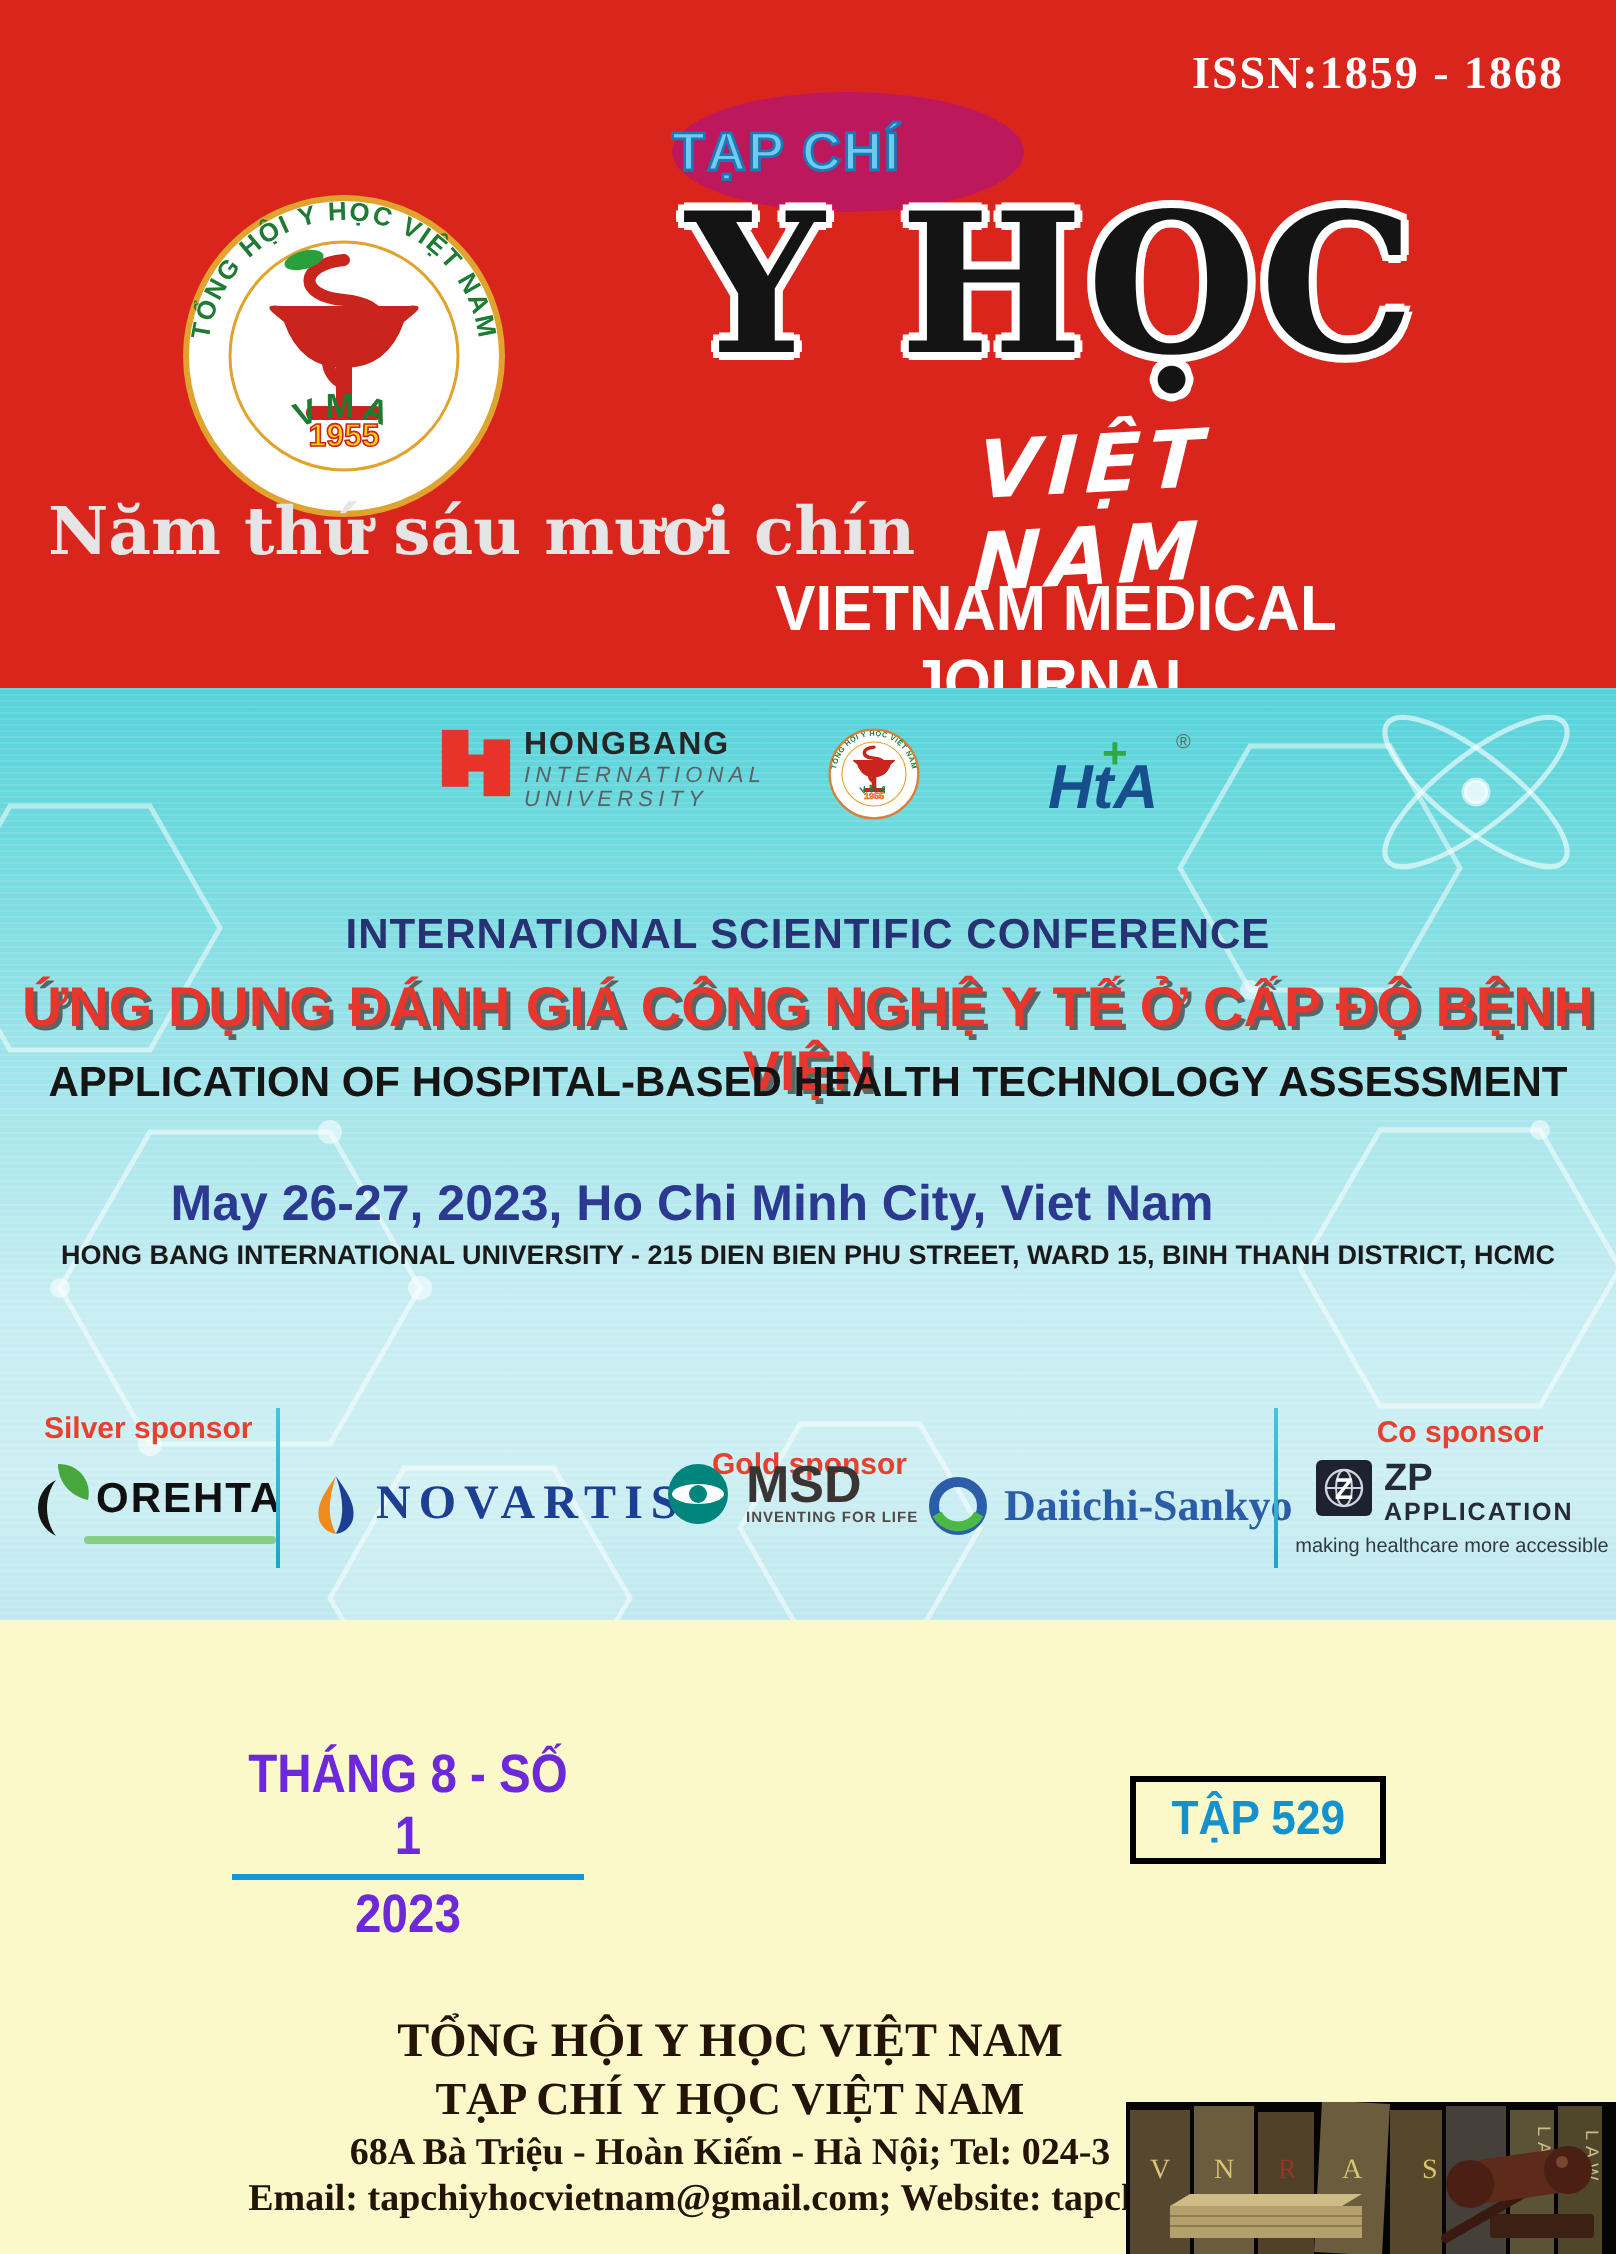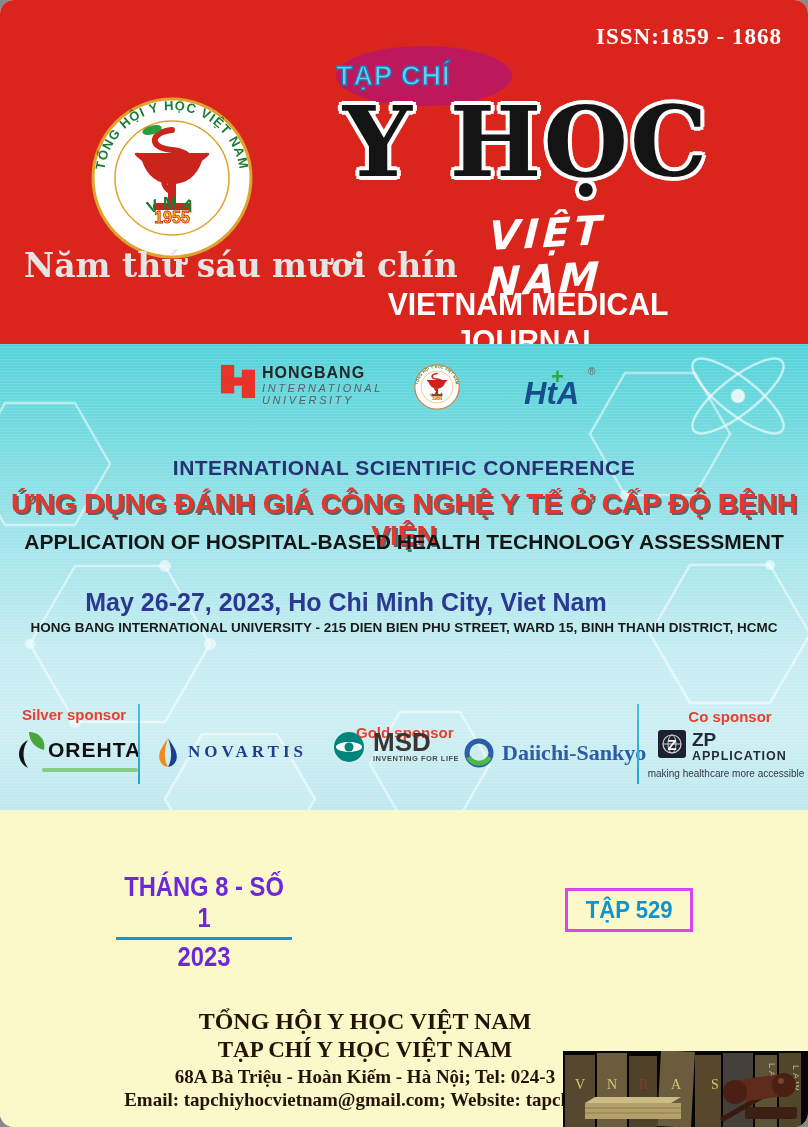--- a/index.html
+++ b/index.html
@@ -1,17 +1,17 @@
 <!DOCTYPE html>
 <html><head>
 <meta charset="utf-8">
 <style>
   html,body{margin:0;padding:0;background:#888;}
   .page{position:relative;width:808px;height:1127px;margin:0 auto;overflow:hidden;
-        font-family:"Liberation Sans",sans-serif;background:#fff;border-radius:14px;}
+        font-family:"Liberation Sans",sans-serif;background:#fff;}
   .abs{position:absolute;}
 
   
   .masthead{left:0;top:0;width:808px;height:344px;background:#DA251D;}
   .issn{right:26px;top:24px;color:#fff;font-family:"Liberation Serif",serif;
         font-weight:bold;font-size:23px;letter-spacing:1px;}
   .tapchi-oval{left:336px;top:46px;width:176px;height:60px;background:#be185d;border-radius:50%;
         display:flex;align-items:center;justify-content:flex-start;}
   .tapchi-text{font-weight:900;font-size:27px;letter-spacing:1px;color:#6FCBEE;
         -webkit-text-stroke:1.4px #1B79B8;}
@@ -52,40 +52,40 @@
   .conf-date{left:0;top:244px;width:692px;text-align:center;font-weight:900;font-size:25px;
         color:#2B3990;}
   .conf-venue{left:0;top:276px;width:808px;text-align:center;font-weight:bold;font-size:13.5px;
         color:#1a1a1a;}
   .sp-label{color:#E8402E;font-size:15px;font-weight:bold;}
   .sp-divider{width:2px;height:80px;background:linear-gradient(#49c3de,#23a2ca);top:360px;}
   .orehta{left:12px;top:386px;display:flex;align-items:center;gap:2px;}
   .orehta-name{font-weight:900;font-size:21px;color:#101010;letter-spacing:1px;}
   .orehta-tagline{left:42px;top:424px;width:96px;height:4px;background:#6cbf59;border-radius:2px;opacity:.7;}
   .novartis{left:156px;top:392px;display:flex;align-items:center;gap:8px;}
-  .novartis-name{font-family:"Liberation Serif",serif;font-weight:bold;font-size:17px;
+  .novartis-name{font-family:"Liberation Serif",serif;font-weight:bold;font-size:24px;
         color:#1C3F94;letter-spacing:4px;}
   .msd{left:332px;top:386px;display:flex;align-items:center;gap:7px;}
   .msd-name{font-weight:900;font-size:26px;color:#3a3533;line-height:.9;}
   .msd-tag{font-size:7.5px;font-weight:bold;color:#4e4b48;letter-spacing:.5px;}
   .daiichi{left:464px;top:394px;display:flex;align-items:center;gap:8px;}
   .daiichi-name{font-family:"Liberation Serif",serif;font-weight:bold;font-size:22px;color:#2A5CA8;}
   .co-label{left:660px;top:364px;width:140px;text-align:center;}
   .zp{left:658px;top:386px;display:flex;gap:6px;align-items:flex-start;}
   .zp-name{font-weight:900;font-size:19px;color:#262B38;line-height:1;}
   .zp-line2{font-size:12.5px;font-weight:bold;color:#262B38;letter-spacing:1px;}
   .zp-tagline{left:644px;top:424px;width:164px;text-align:center;font-size:10px;color:#333845;}
 
   
   .bottom{left:0;top:810px;width:808px;height:317px;background:#FBF8C9;}
   .month-block{left:104px;top:62px;width:200px;text-align:center;color:#6d28d9;}
   .month-line{display:inline-block;font-weight:900;font-size:27px;transform:scaleX(.88);
         border-bottom:3px solid #1795D4;padding:0 4px 3px;}
   .year-line{font-weight:900;font-size:27px;transform:scaleX(.88);margin-top:2px;}
-  .volume-box{left:565px;top:78px;width:122px;height:38px;border:3px solid #d946ef;
+  .volume-box{left:565px;top:78px;width:122px;height:38px;border:3px solid #000000;
         display:flex;align-items:center;justify-content:center;}
   .volume-text{font-weight:900;font-size:24px;color:#1492CE;transform:scaleX(.92);}
   .footer-text{left:0;top:0;width:730px;text-align:center;
         font-family:"Liberation Serif",serif;font-weight:bold;color:#241408;}
   .f-org{position:absolute;left:0;top:198px;width:730px;font-size:24px;}
   .f-journal{position:absolute;left:0;top:227px;width:730px;font-size:23px;}
   .f-address{position:absolute;left:0;top:256px;width:730px;font-size:19px;}
   .f-contact{position:absolute;left:0;top:279px;width:730px;font-size:19px;}
   .vnras{left:563px;top:241px;width:245px;height:76px;z-index:5;}
 </style>

